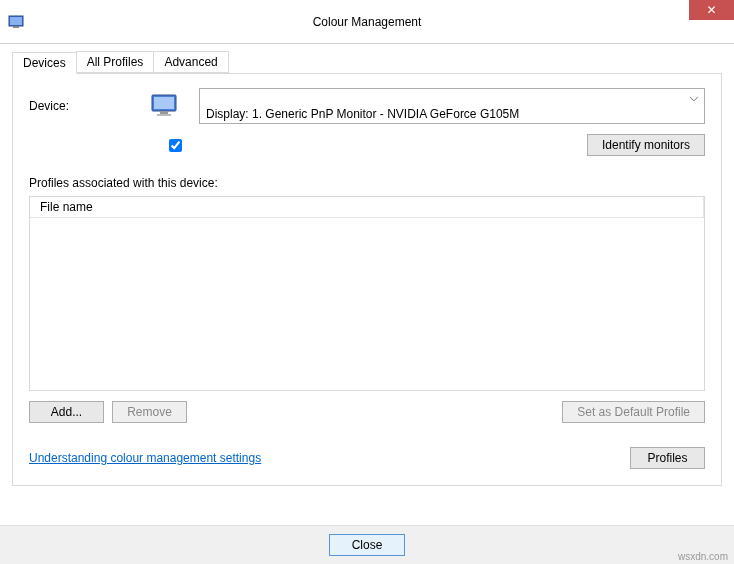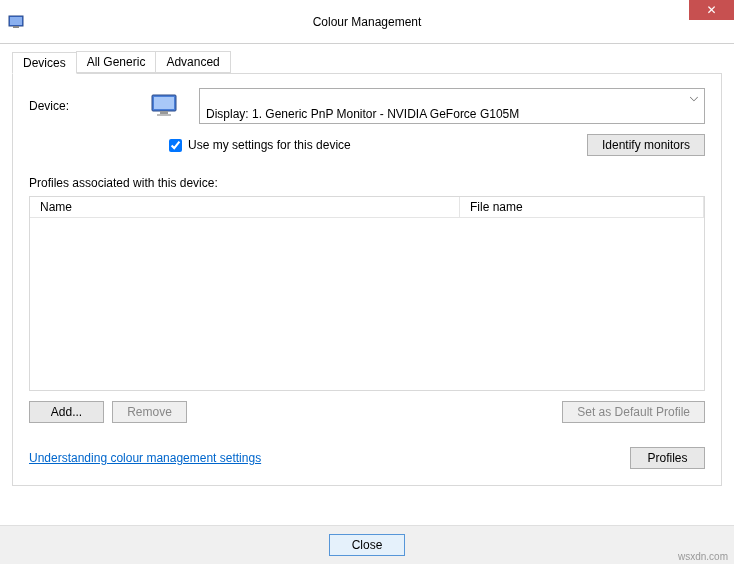--- a/index.html
+++ b/index.html
@@ -198,21 +198,21 @@
   </span>
   <div class="titlebar-title">Colour Management</div>
   <div class="close-btn">
     <span>✕</span>
   </div>
 </div>
 
 <div class="content">
   <div class="tab-row">
     <div class="tab active">Devices</div>
-    <div class="tab">All Generic</div>
+    <div class="tab">All Profiles</div>
     <div class="tab">Advanced</div>
   </div>
 
   <div class="tab-panel">
 
     <div class="device-row">
       <div class="device-label">Device:</div>
       <span class="monitor-icon">
         <svg viewBox="0 0 28 24">
             <rect x="2" y="1" width="24" height="16" rx="1" fill="#4a7fd8" stroke="#2a4a88"></rect>
@@ -221,29 +221,27 @@
             <rect x="7" y="20" width="14" height="2" fill="#bbb"></rect>
           </svg>
       </span>
       <div class="device-select">
         <span>Display: 1. Generic PnP Monitor - NVIDIA GeForce G105M</span>
       </div>
     </div>
 
     <div class="settings-row">
       <input type="checkbox" class="checkbox" checked="" style="">
-      <span>Use my settings for this device</span>
       <div class="btn identify-btn">Identify monitors</div>
     </div>
 
     <div class="profiles-label">Profiles associated with this device:</div>
 
     <div class="profiles-table">
       <div class="table-header">
-        <div class="th name">Name</div>
         <div class="th file">File name</div>
       </div>
     </div>
 
     <div class="btn-row">
       <div class="btn">Add...</div>
       <div class="btn disabled">Remove</div>
       <div class="spacer"></div>
       <div class="btn disabled">Set as Default Profile</div>
     </div>

